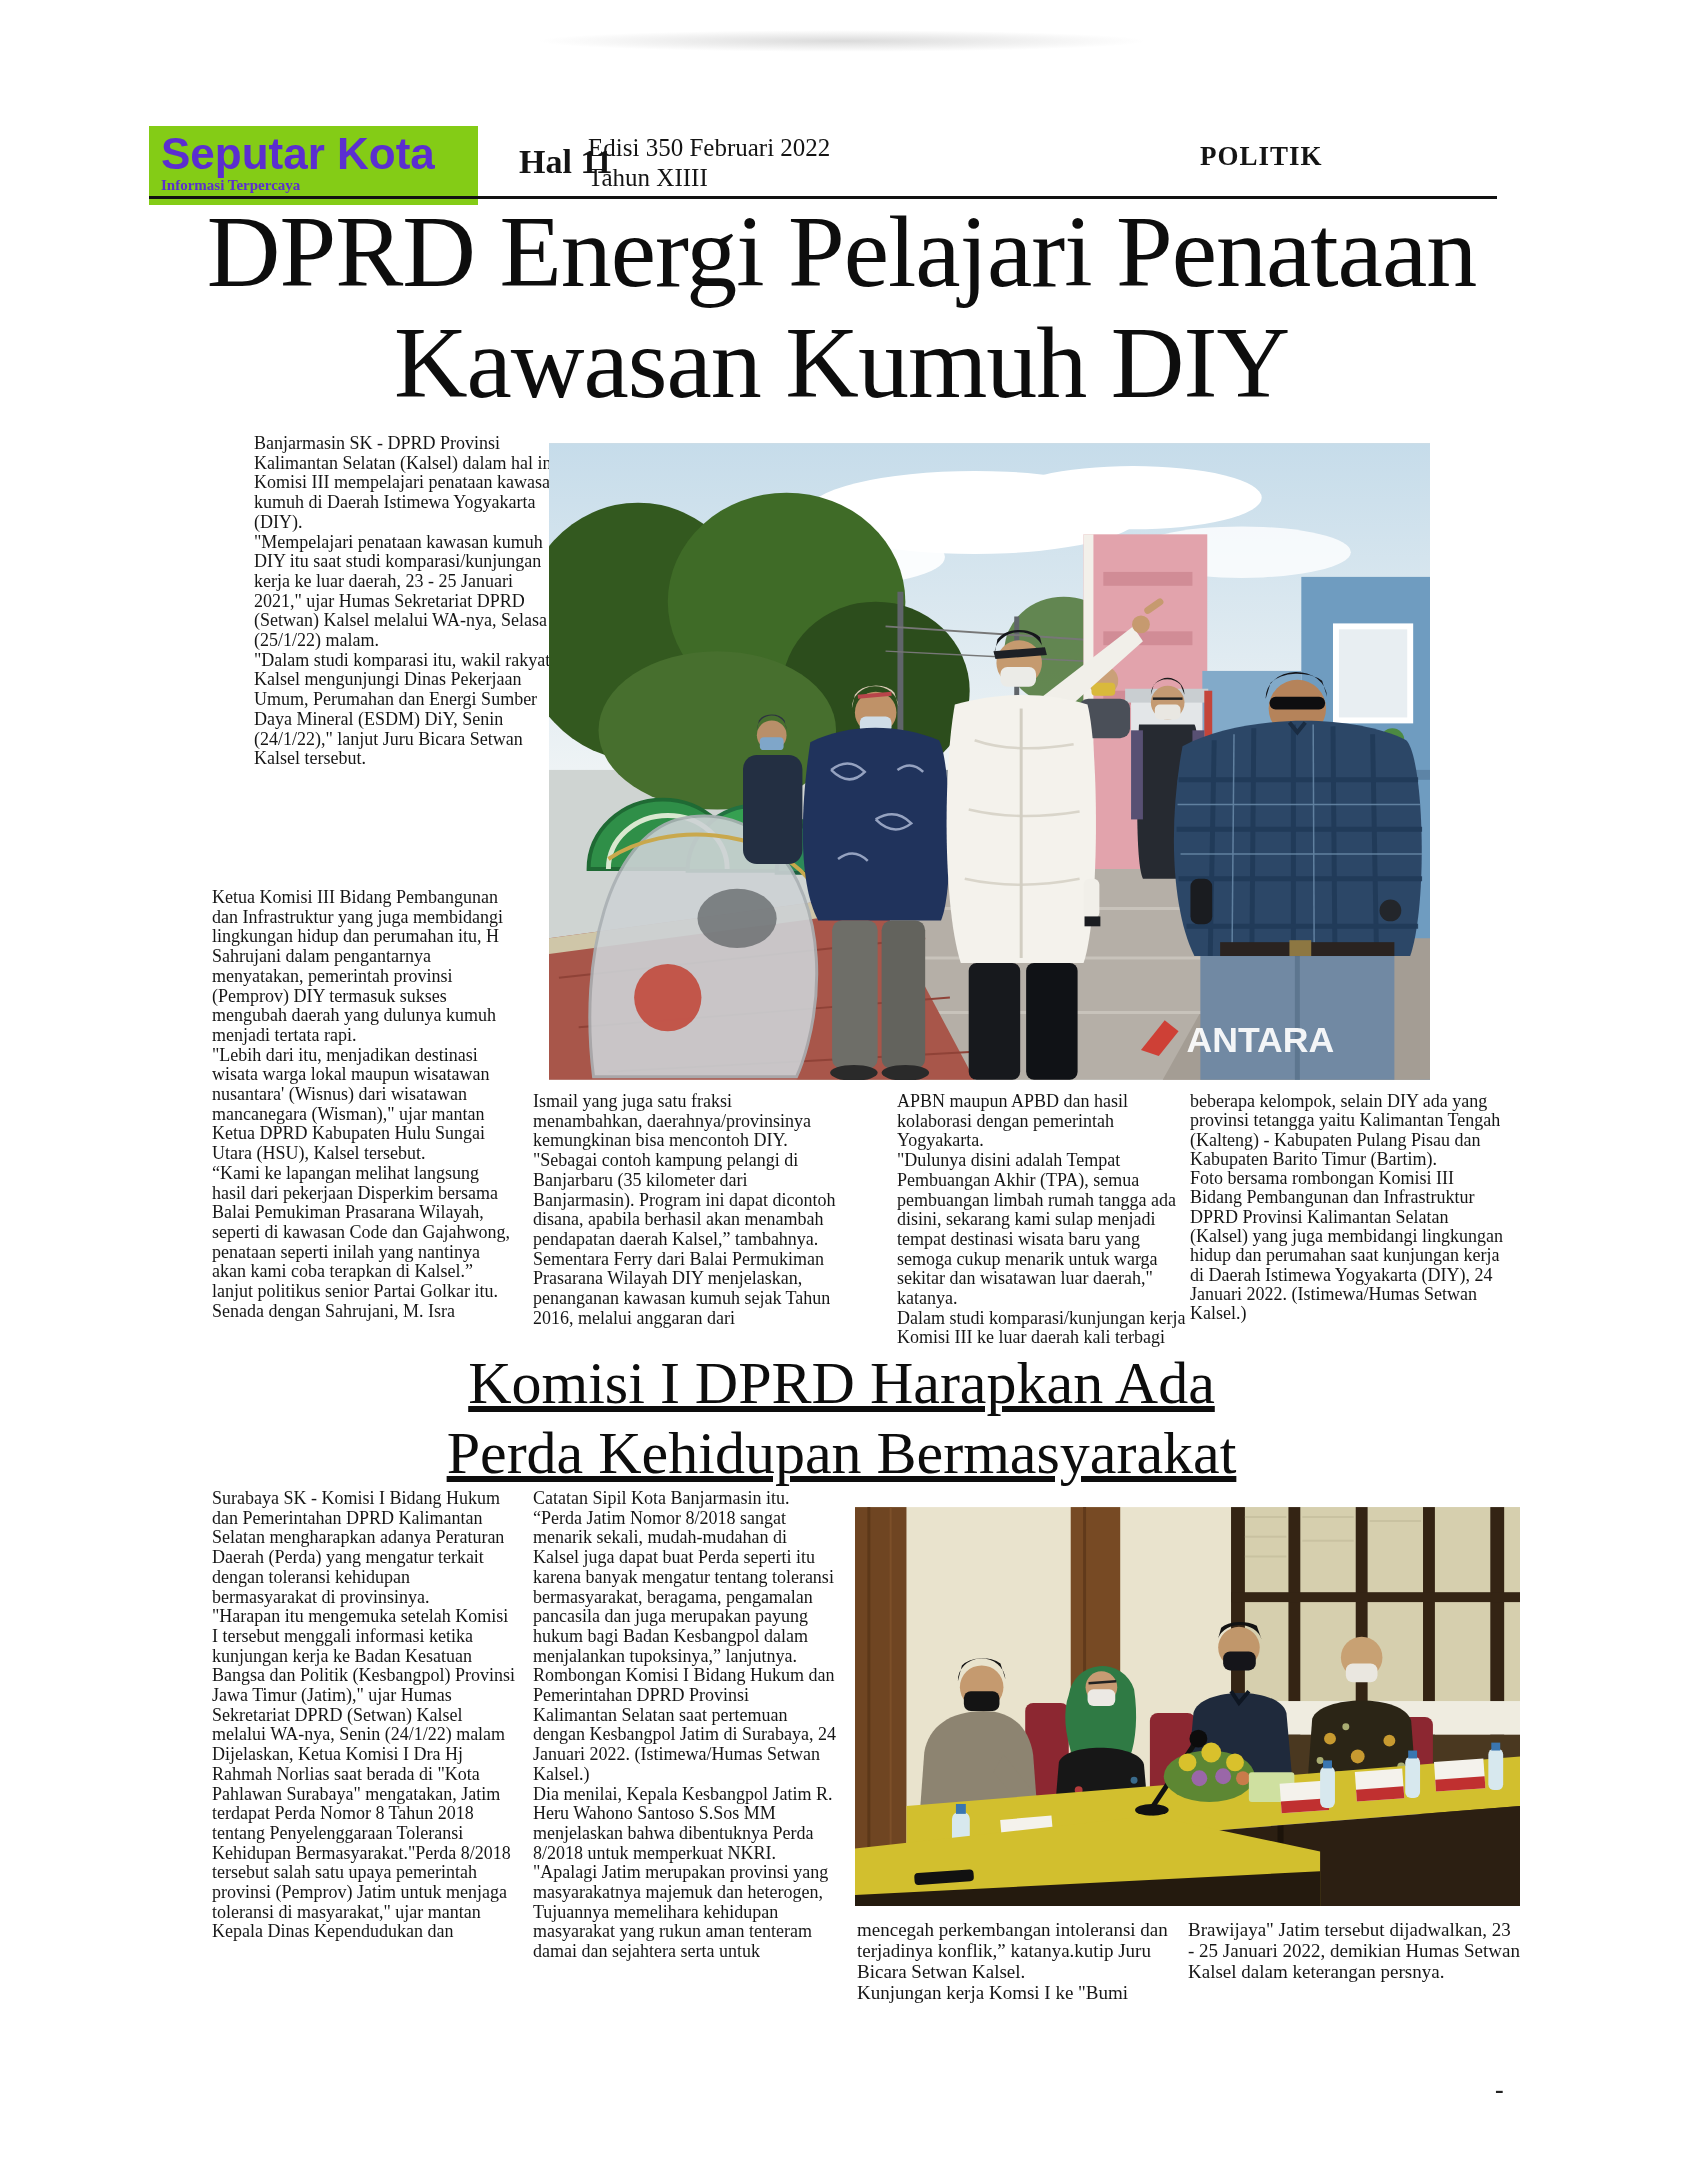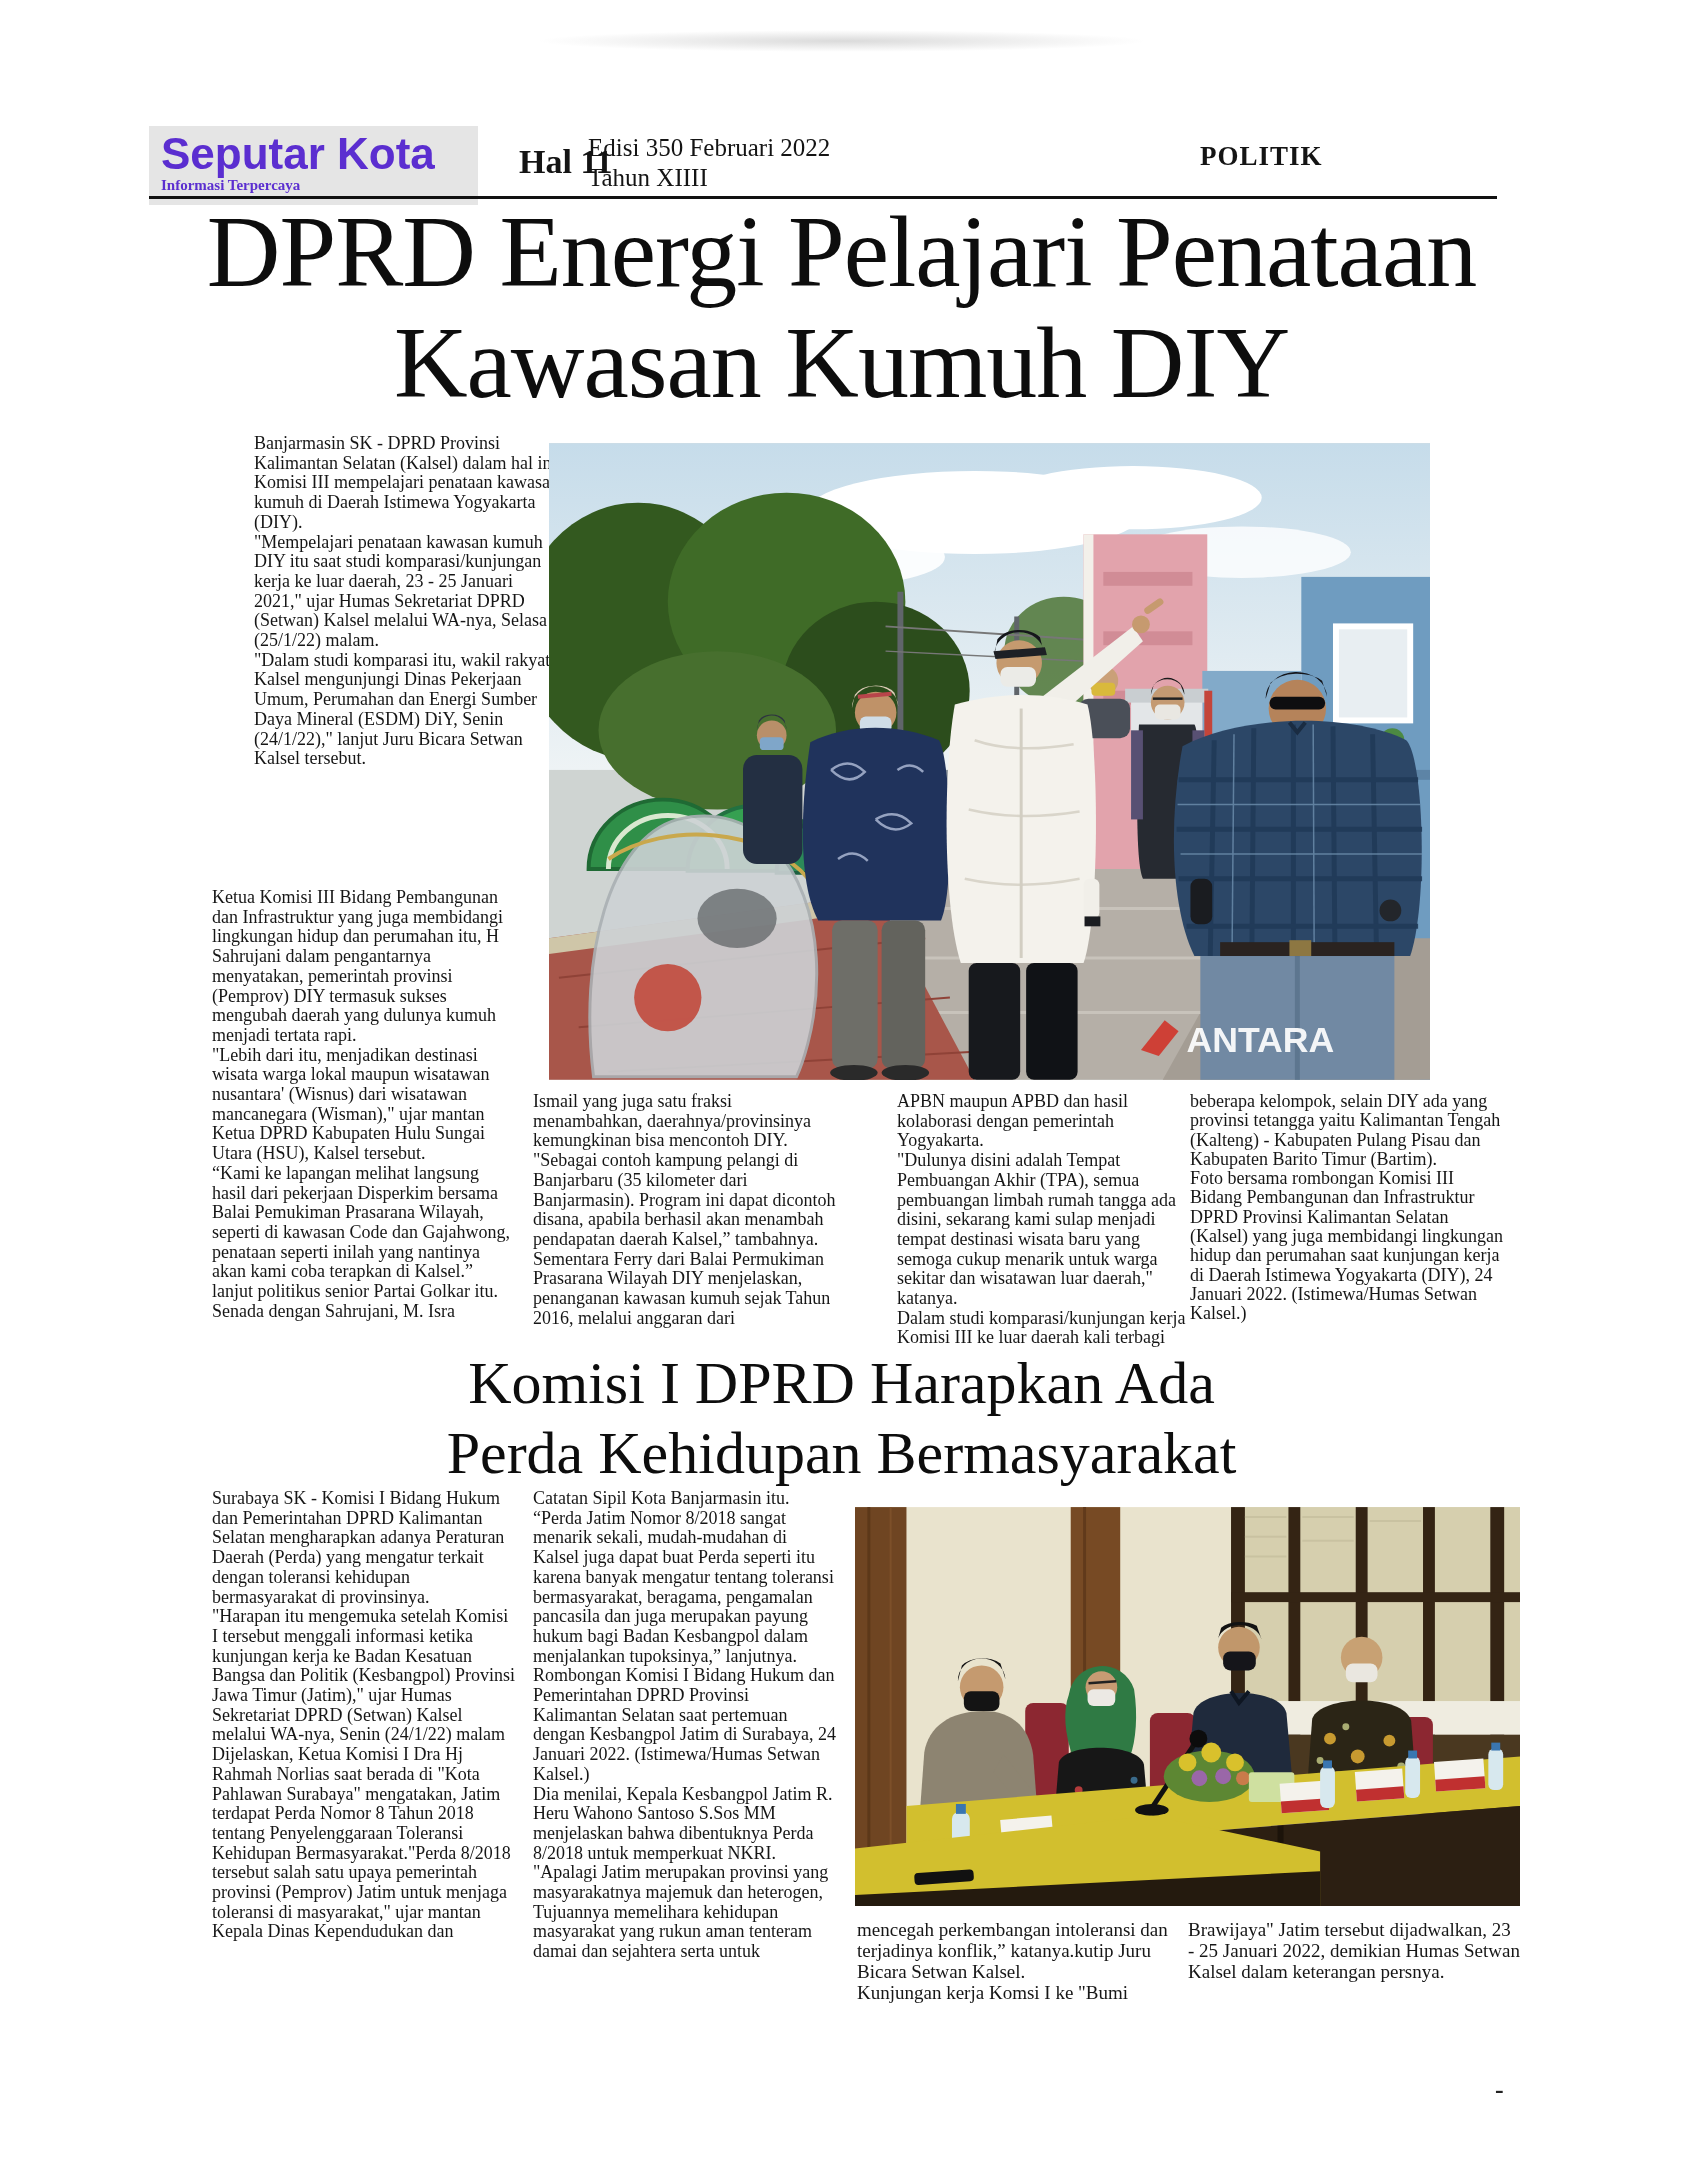--- a/index.html
+++ b/index.html
@@ -9,42 +9,42 @@
     margin:0 auto;
   }
   .abs { position:absolute; }
   .smudge {
     left:535px; top:30px; width:614px; height:22px;
     background:radial-gradient(ellipse at center, rgba(150,150,150,.35), rgba(150,150,150,0) 70%);
   }
   
   .logo-box {
     left:149px; top:126px; width:329px; height:79px;
-    background:#e5e5e5; padding:4px 12px; box-sizing:border-box;
+    background:#84cc16; padding:4px 12px; box-sizing:border-box;
   }
   .logo-title {
     font-family:"Liberation Sans", sans-serif; font-weight:bold;
     font-size:44px; color:#5b2ed0; letter-spacing:0px; line-height:48px;
   }
   .logo-subtitle {
     font-family:"Liberation Serif", serif; font-weight:bold;
     font-size:15px; color:#5b2ed0; line-height:15px;
   }
   .page-label { left:519px; top:143px; font-size:34px; font-weight:bold; }
   .edition { left:588px; top:133px; font-size:25px; line-height:30px; }
   .section-label { left:1200px; top:141px; font-size:27px; font-weight:bold; letter-spacing:1px; }
   .rule { left:149px; top:196px; width:1348px; height:3px; background:#111; }
   
   .headline1 {
     left:0px; top:196px; width:1683px; text-align:center;
     font-size:102px; line-height:111px; color:#0d0d0d; letter-spacing:-1px;
   }
   .headline2 {
     left:0px; top:1348px; width:1683px; text-align:center;
-    font-size:60px; line-height:70px; color:#0d0d0d;
+    font-size:60px; line-height:70px; color:#0d0d0d;text-decoration:underline;
   }
   
   .body-text {
     font-size:18px; line-height:19.7px; white-space:pre-line; color:#161616;
   }
   .a1c1b1 { left:212px; top:434px;  width:305px;margin-left:42px; }
   .a1c1b2 { left:212px; top:888px;  width:305px; }
   .a1c2   { left:533px; top:1092px; width:303px; }
   .a1c3   { left:857px; top:1092px; width:301px;margin-left:40px; }
   .a1c4   { left:1190px; top:1092px; width:315px; font-size:18px; line-height:19.3px; }

